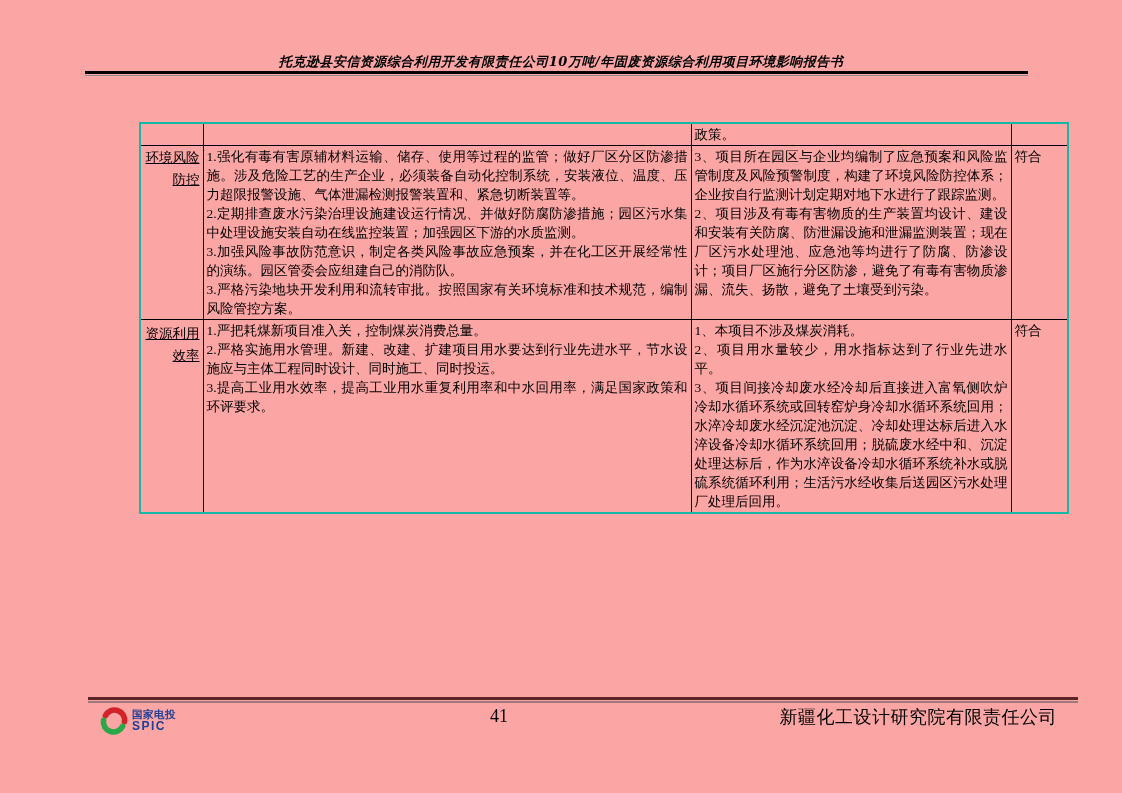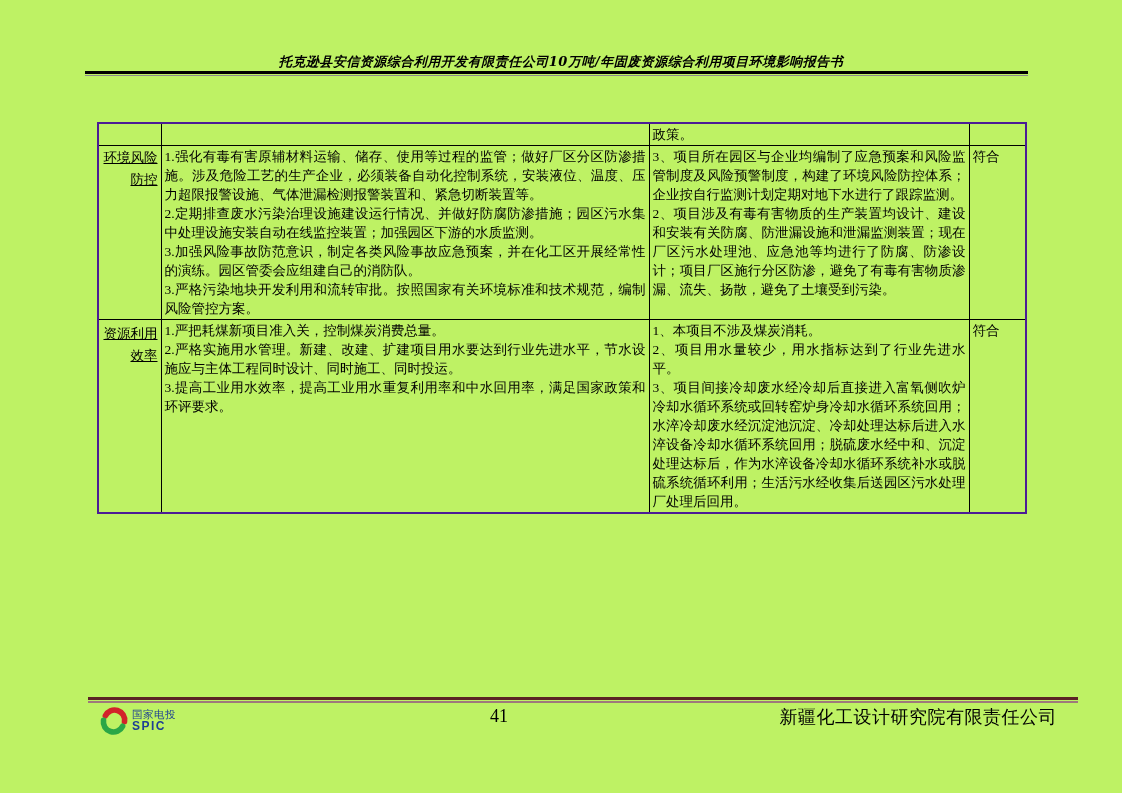--- a/index.html
+++ b/index.html
@@ -2,21 +2,21 @@
 <html><head>
 <meta charset="utf-8">
 <style>
   * { margin: 0; padding: 0; box-sizing: border-box; }
   html, body { background: #e8e8e8; }
   .page {
     position: relative;
     width: 1122px;
     height: 793px;
     margin: 0 auto;
-    background: #bef264;
+    background: #fca5a5;
     font-family: "Liberation Serif", serif;
     color: #000;
     overflow: hidden;
   }
 
   
   .header-title {
     position: absolute;
     top: 53px;
     left: 0;
@@ -42,21 +42,21 @@
     table-layout: fixed;
     font-size: 13.5px;
     line-height: 19px;
   }
   table.compliance td {
     border: 1px solid #000;
     padding: 1px 3px;
     vertical-align: top;
     word-break: break-all;
   }
-  table.compliance { border: 2px solid #4c1d95; }
+  table.compliance { border: 2px solid #14b8a6; margin-left: 42px; }
   td.c-label {
     text-align: right;
     vertical-align: middle;
     line-height: 22px;
     word-break: keep-all;
     text-decoration: underline;
   }
   td.c-label.v-top { vertical-align: top; padding-top: 3px; }
   td.c-req p, td.c-impl p { margin: 0; text-align: justify; }
   td.c-status {
@@ -76,21 +76,21 @@
     top: 706px;
     left: 99px;
     display: flex;
     align-items: center;
     gap: 3px;
   }
   .logo-mark { width: 30px; height: 30px; }
   .logo-text { display: flex; flex-direction: column; line-height: 1.05; }
   .logo-cn {
     font-size: 10.5px;
-    font-weight: normal;
+    font-weight: bold;
     color: #1d3f94;
     letter-spacing: 0.5px;
     font-family: "Liberation Sans", sans-serif;
   }
   .logo-en {
     font-size: 12px;
     font-weight: bold;
     color: #1d3f94;
     letter-spacing: 1.5px;
     font-family: Liberation Sans, sans-serif;

